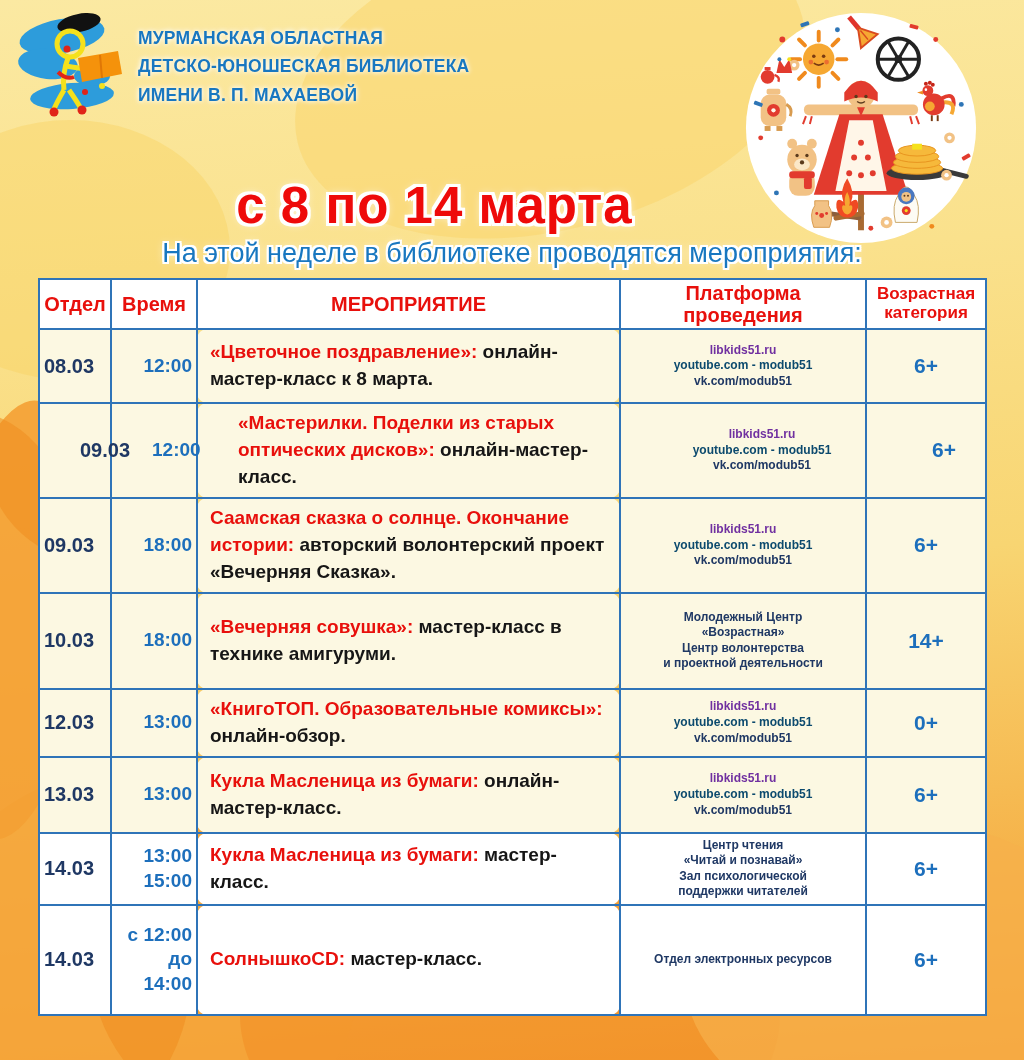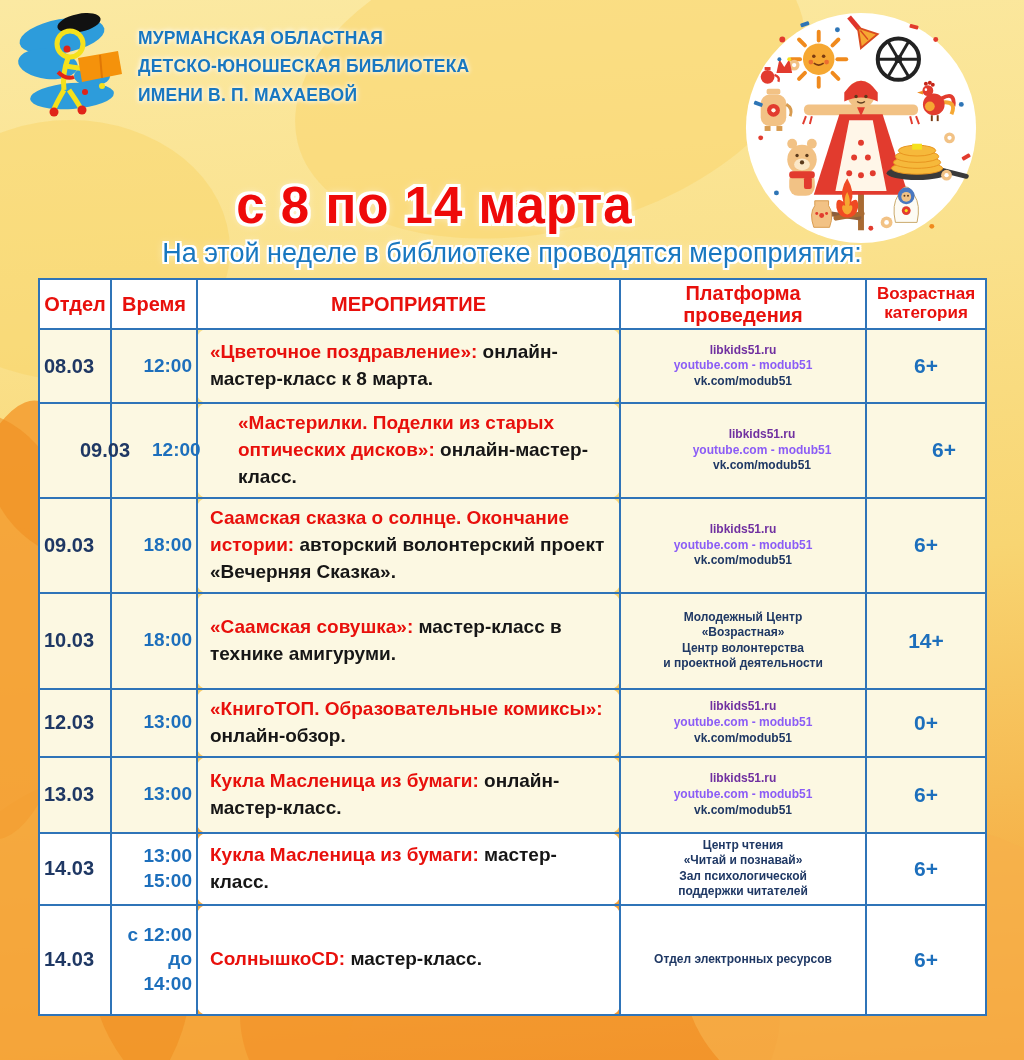--- a/index.html
+++ b/index.html
@@ -43,21 +43,21 @@
   col.c-platform{width:246px;}col.c-age{width:120px;}
   .row-cream td{background:#FCF8E2;}
   .row-white td{background:#FFFFFF;}
   .date-cell{color:#1F3864;font-size:20px;font-weight:bold;text-align:left;}
   .time-cell{color:#1D6FBC;font-size:19px;font-weight:bold;text-align:right;line-height:1.3;}
   .event-cell{text-align:left;padding:6px 8px 6px 12px;font-size:19px;line-height:1.42;border-radius:10px;}
   .ev-title{color:#E8100C;font-weight:bold;}
   .ev-desc{color:#161616;font-weight:bold;}
   .platform-cell{text-align:center;font-size:12px;font-weight:bold;line-height:1.3;padding:3px 2px;}
   .pf-purple{color:#7030A0;}
-  .pf-blue{color:#8b5cf6;}
+  .pf-blue{color:#0c4a6e;}
   .pf-navy{color:#1F3864;}
   .age-cell{color:#1D6FBC;font-size:21px;font-weight:bold;text-align:center;}
   tbody tr:nth-child(1) td{height:60px;}
   tbody tr:nth-child(2) td{height:60px;padding-left:40px;}
   tbody tr:nth-child(3) td{height:76px;}
   tbody tr:nth-child(4) td{height:82px;margin-left:44px;}
   tbody tr:nth-child(5) td{height:42px;}
   tbody tr:nth-child(6) td{height:62px;}
   tbody tr:nth-child(7) td{height:58px;}
   tbody tr:nth-child(8) td{height:96px;}
@@ -341,21 +341,21 @@
               <div class="pf-blue">youtube.com - modub51</div>
               <div class="pf-navy">vk.com/modub51</div>
             </td>
             <td class="age-cell">6+</td>
           </tr>
           <tr class="row-cream">
             <td class="date-cell">10.03</td>
             <td class="time-cell">
               <div>18:00</div>
             </td>
-            <td class="event-cell"><span class="ev-title">«Саамская совушка»: </span><span class="ev-desc">мастер-класс в технике амигуруми.</span></td>
+            <td class="event-cell"><span class="ev-title">«Вечерняя совушка»: </span><span class="ev-desc">мастер-класс в технике амигуруми.</span></td>
             <td class="platform-cell">
               <div class="pf-navy">Молодежный Центр</div>
               <div class="pf-navy">«Возрастная»</div>
               <div class="pf-navy">Центр волонтерства</div>
               <div class="pf-navy">и проектной деятельности</div>
             </td>
             <td class="age-cell">14+</td>
           </tr>
           <tr class="row-cream">
             <td class="date-cell">12.03</td>

